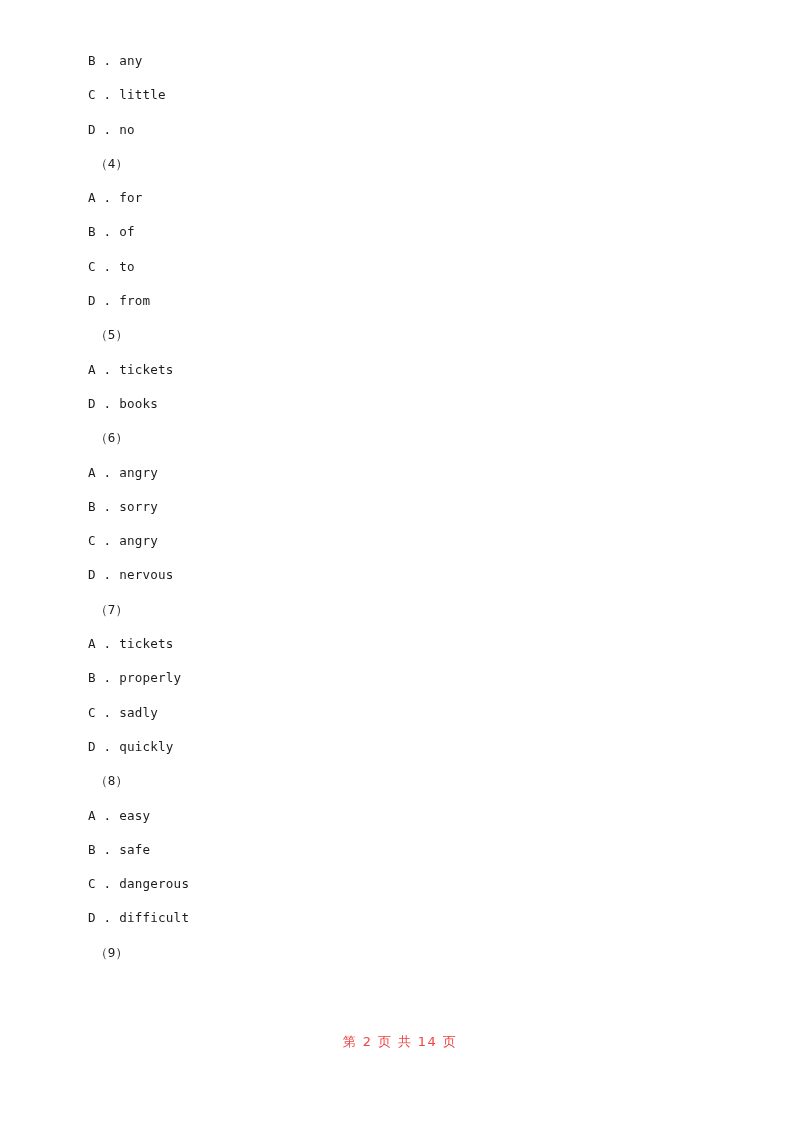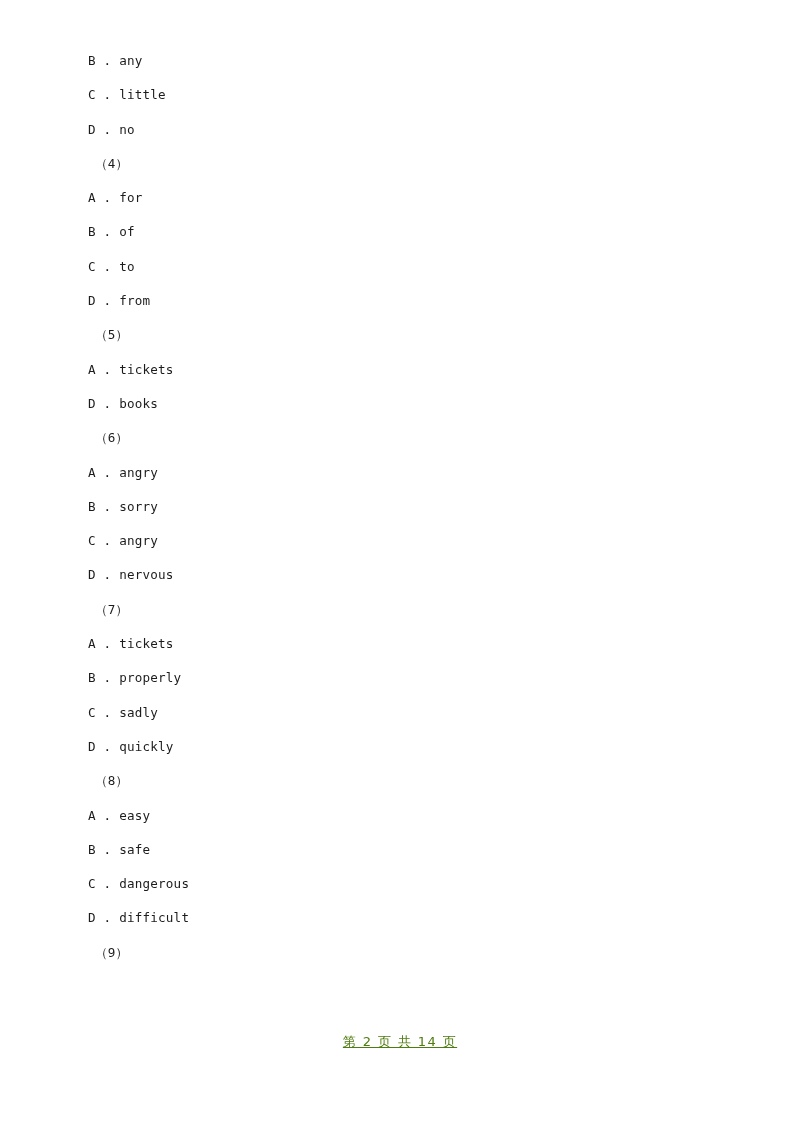--- a/index.html
+++ b/index.html
@@ -39,26 +39,25 @@
   }
   .line.qnum {
     padding-left: 7px;
   }
   .footer {
     position: absolute;
     left: 0;
     top: 1033px;
     width: 800px;
     text-align: center;
-    color: #4d7c0f;
+    color: #ef4444;
     font-size: 13px;
     letter-spacing: 1.4px;
     white-space: pre;
     font-family: "DejaVu Sans", sans-serif;
-    text-decoration: underline;
   }
 </style>
 </head>
 <body>
 
 <div class="page">
 
   <div class="content">
       <div class="line option">B . any</div>
       <div class="line option">C . little</div>

